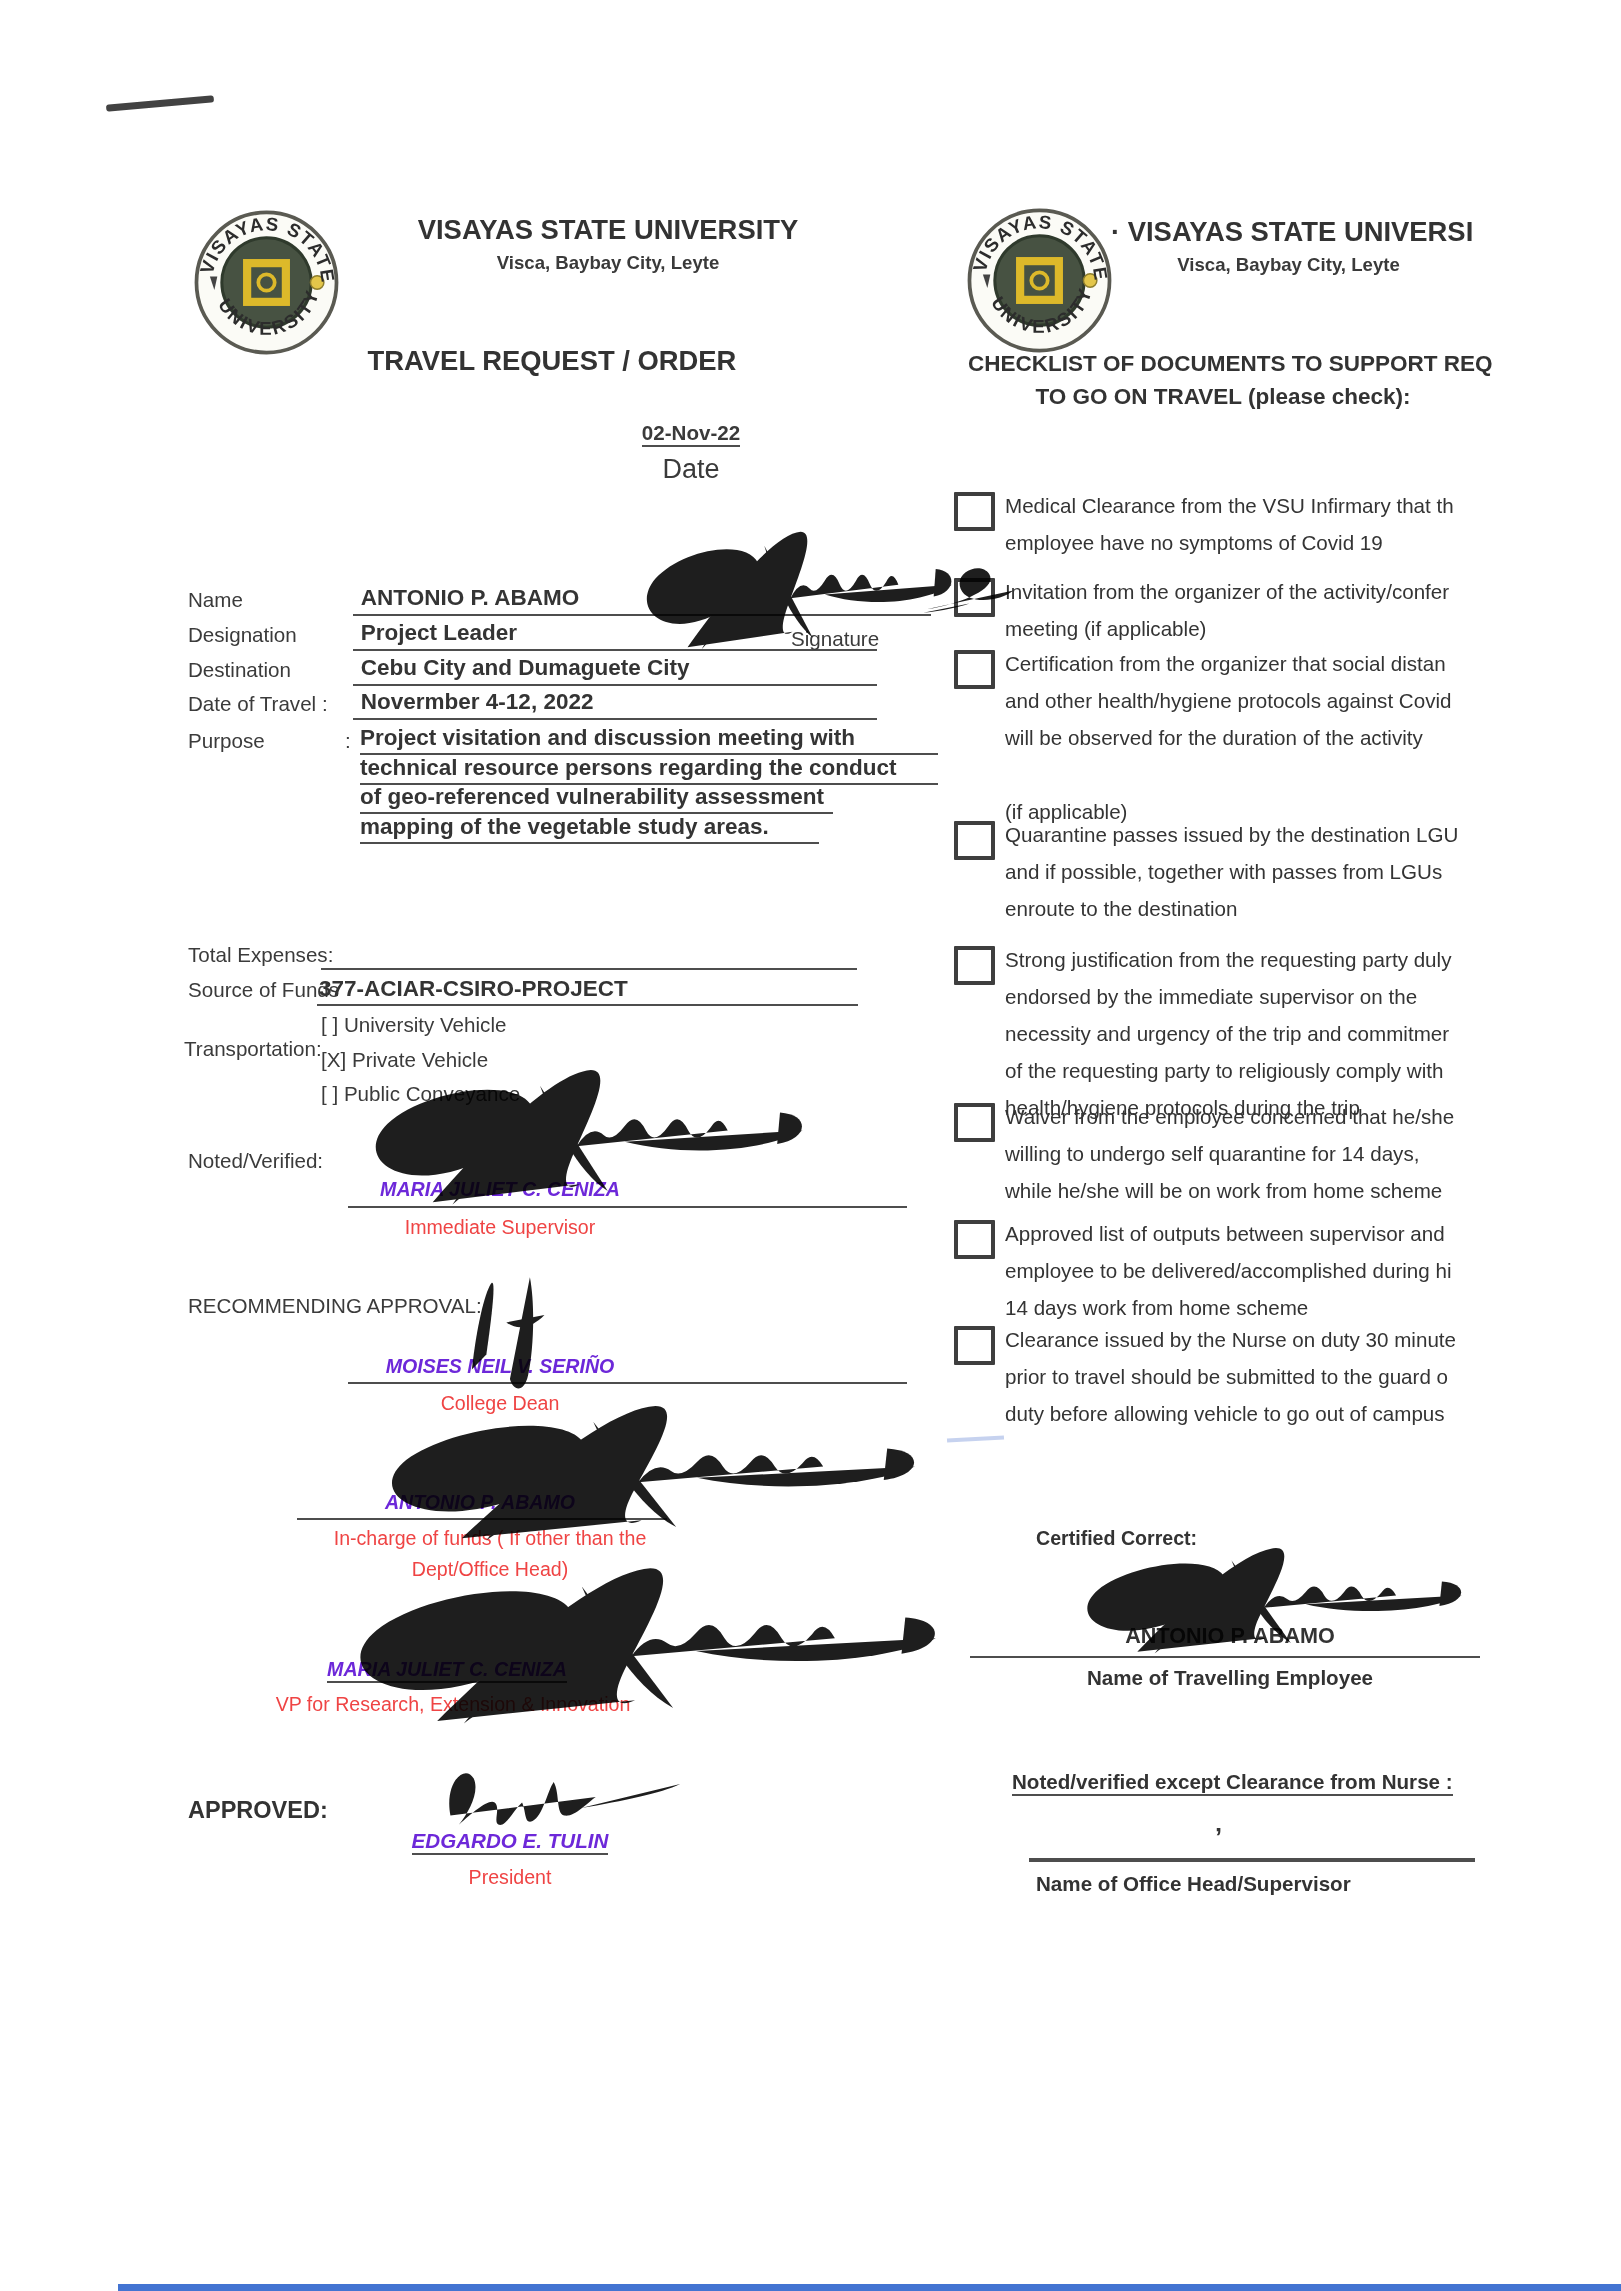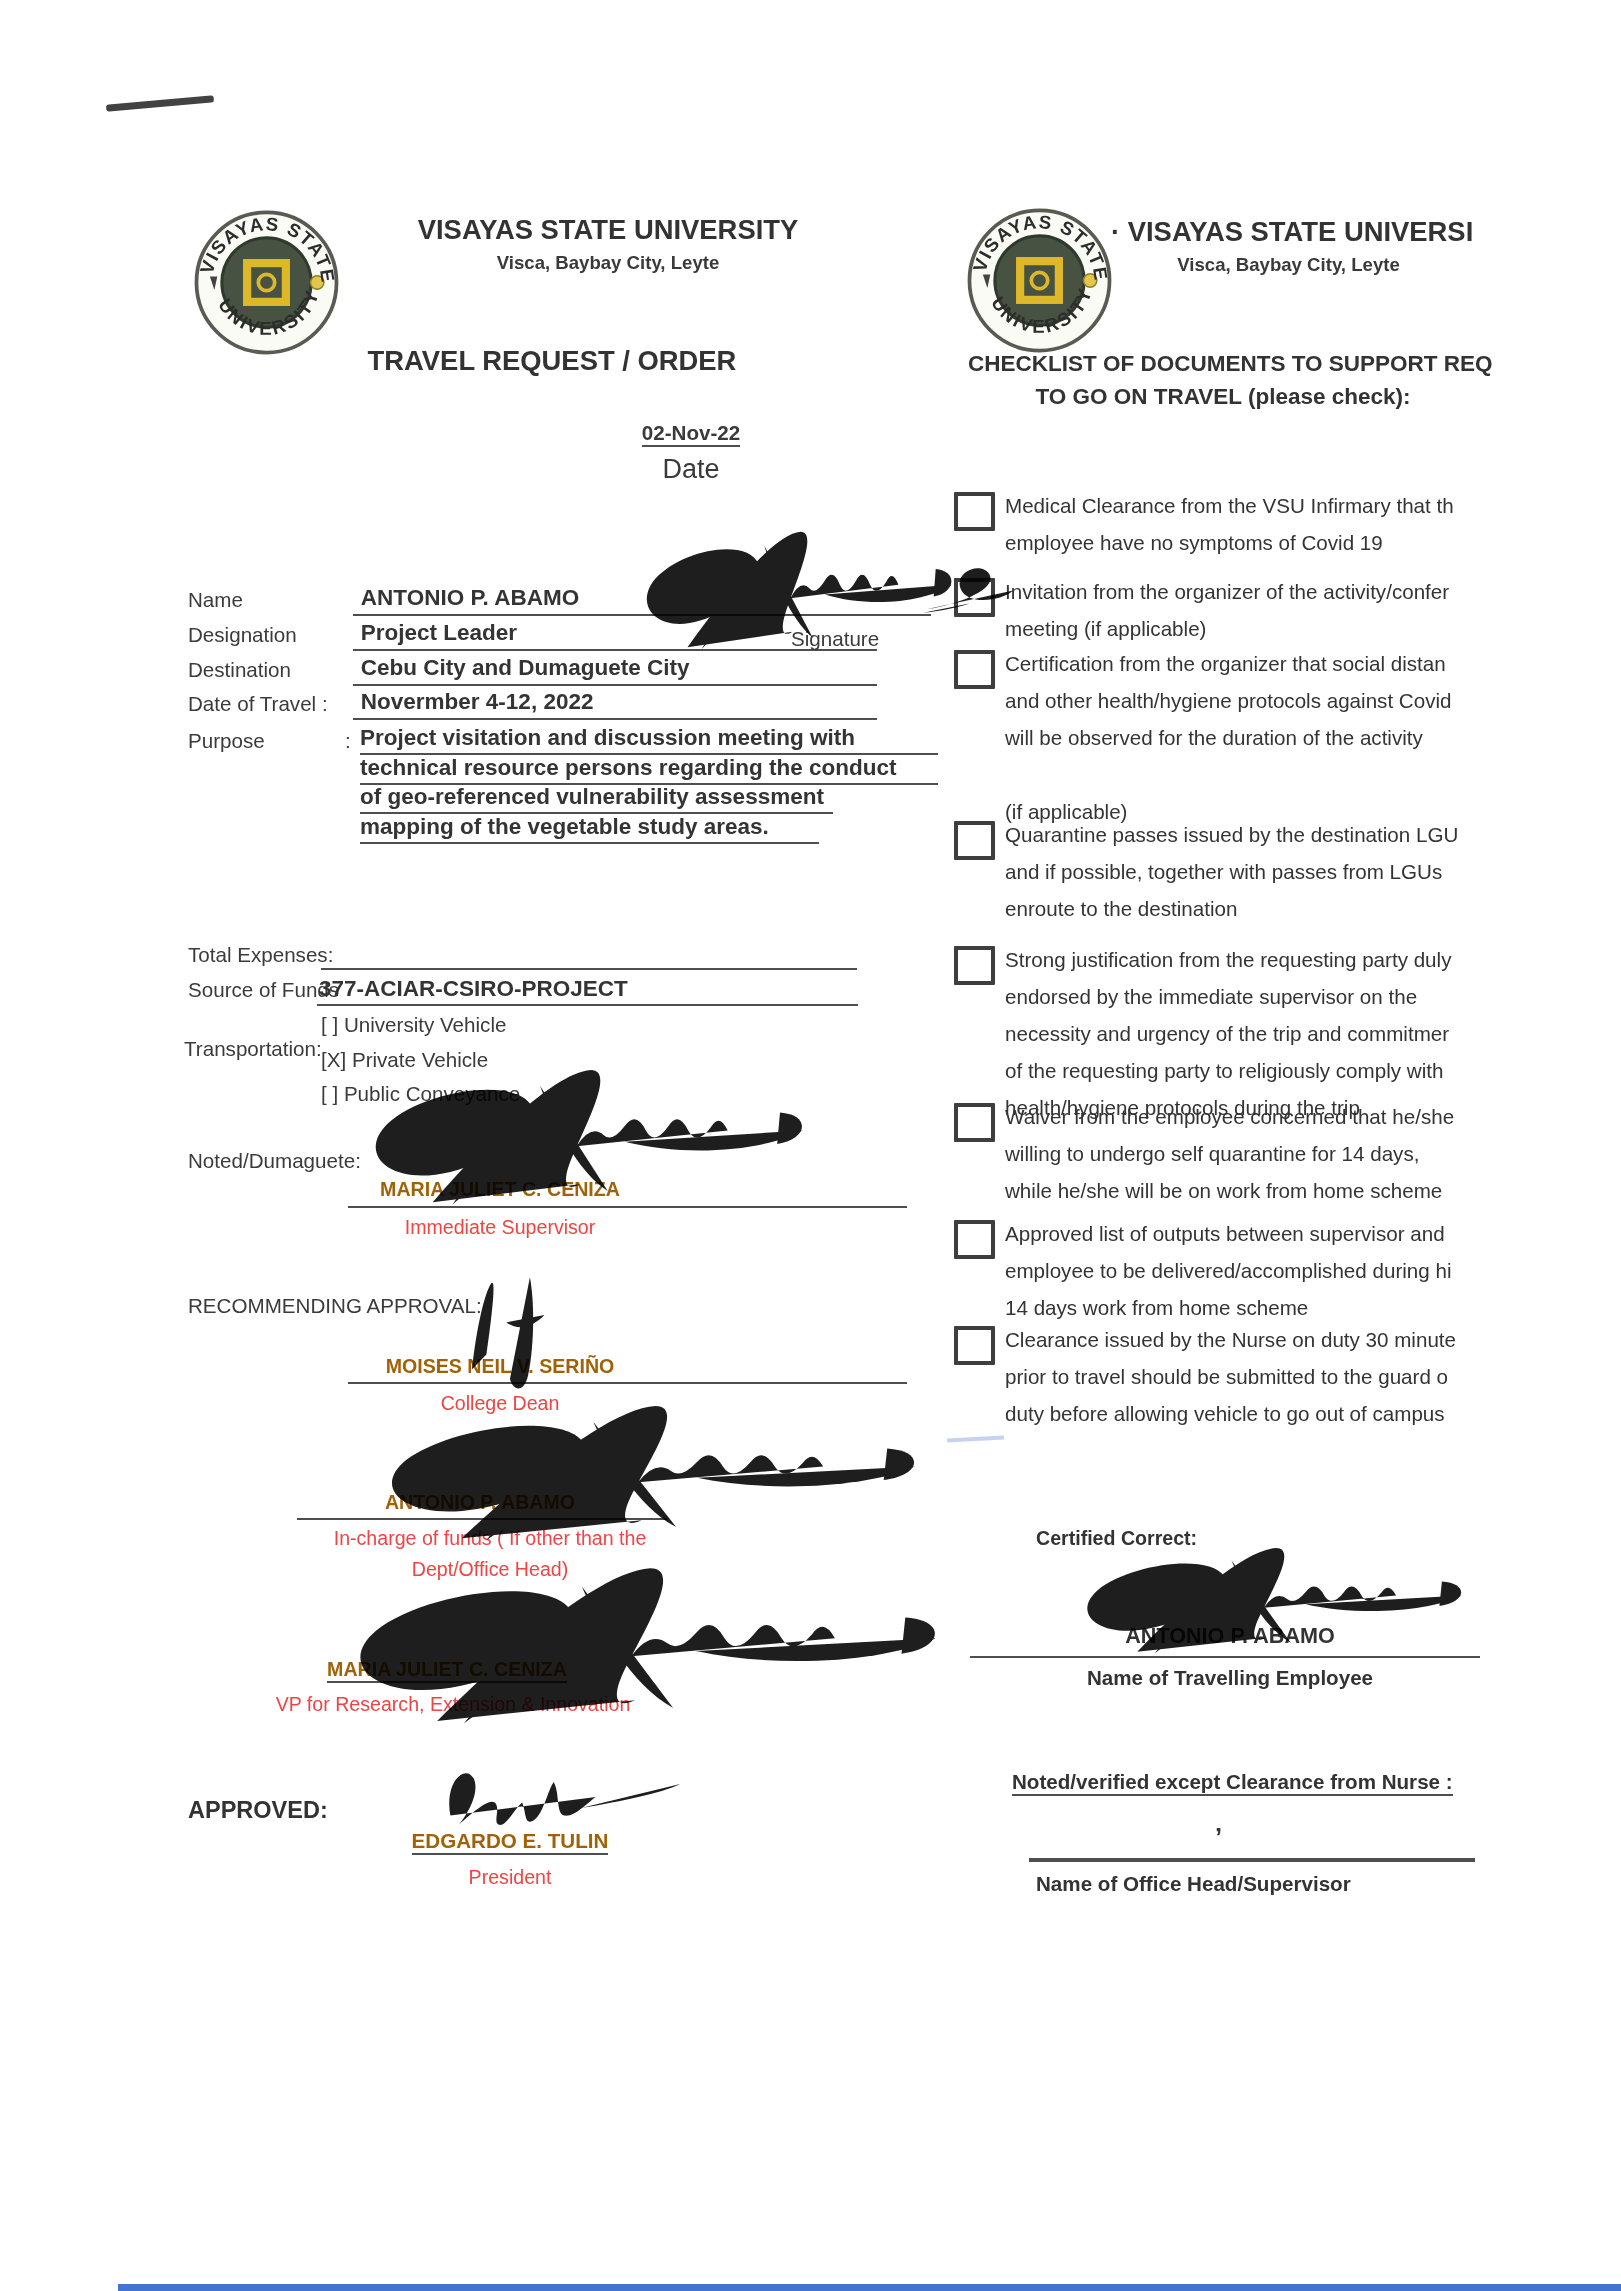--- a/index.html
+++ b/index.html
@@ -9,21 +9,21 @@
   .b{font-weight:bold;}
   .w6{font-weight:600;text-align:center;}
   .ctr{text-align:center;}
   .nw{white-space:nowrap;}
   .lbl{font-size:20.6px;color:#3b3b3b;}
   .val{font-size:22.5px;font-weight:600;color:#343434;white-space:nowrap;}
   .fline{position:absolute;height:0;border-bottom:2.9px solid #4e4e4e;}
   .frow{position:absolute;border-bottom:2.9px solid #4e4e4e;height:29px;}
   .pl{position:absolute;left:360px;font-size:22.5px;font-weight:600;color:#343434;
       border-bottom:2.9px solid #4e4e4e;padding-bottom:1px;white-space:nowrap;height:26.5px;overflow:hidden;}
-  .signame{position:absolute;font-size:19.6px;font-weight:bold;color:#a16207;text-align:center;white-space:nowrap;}
+  .signame{position:absolute;font-size:19.6px;font-weight:bold;color:#6d28d9;text-align:center;white-space:nowrap;font-style:italic;}
   .sigtitle{position:absolute;font-size:19.6px;color:#ef4444;text-align:center;white-space:nowrap;}
   .cl-item{position:absolute;left:954px;width:676px;}
   .cl-box{position:absolute;left:0;top:4.9px;width:33px;height:31px;border:4.9px solid #3e3e3e;
           background:#fff;border-radius:1px;}
   .cl-text{margin-left:51px;}
   .cl-line{font-size:20.6px;line-height:37px;min-height:37px;white-space:nowrap;color:#343434;}
   .sig{position:absolute;color:#4878d8;opacity:.88;}
   .seal{position:absolute;}
   .hmark{position:absolute;background:#424242;border-radius:2.9px;transform:rotate(-5deg);}
   .u3{border-bottom:2.9px solid #4e4e4e;padding-bottom:1px;}
@@ -110,21 +110,21 @@
 
   <div class="abs lbl" style="left:188px;top:978px;">Source of Funds</div>
   <div class="abs val" style="left:319px;top:976px;">377-ACIAR-CSIRO-PROJECT</div>
   <div class="fline" style="left:317px;top:1004px;width:541px;"></div>
 
   <div class="abs lbl" style="left:184px;top:1013px;margin-top:24px;">Transportation:</div>
   <div class="abs lbl nw" style="left:321px;top:1013px;">[  ] University Vehicle</div>
   <div class="abs lbl nw" style="left:321px;top:1048px;">[X] Private Vehicle</div>
   <div class="abs lbl nw" style="left:321px;top:1082px;">[ ] Public Conveyance</div>
 
-  <div class="abs lbl" style="left:188px;top:1149px;">Noted/Dumaguete:</div>
+  <div class="abs lbl" style="left:188px;top:1149px;">Noted/Verified:</div>
   <div class="signame" style="left:294px;width:412px;top:1178px;">MARIA JULIET C. CENIZA</div>
   <div class="fline" style="left:348px;top:1206px;width:559px;"></div>
   <div class="sigtitle" style="left:294px;width:412px;top:1216px;">Immediate Supervisor</div>
 
   <div class="abs lbl" style="left:188px;top:1294px;">RECOMMENDING APPROVAL:</div>
   <div class="signame" style="left:294px;width:412px;top:1355px;">MOISES NEIL V. SERIÑO</div>
   <div class="fline" style="left:348px;top:1382px;width:559px;"></div>
   <div class="sigtitle" style="left:294px;width:412px;top:1392px;">College Dean</div>
 
   <div class="signame" style="left:284px;width:392px;top:1491px;">ANTONIO P. ABAMO</div>

